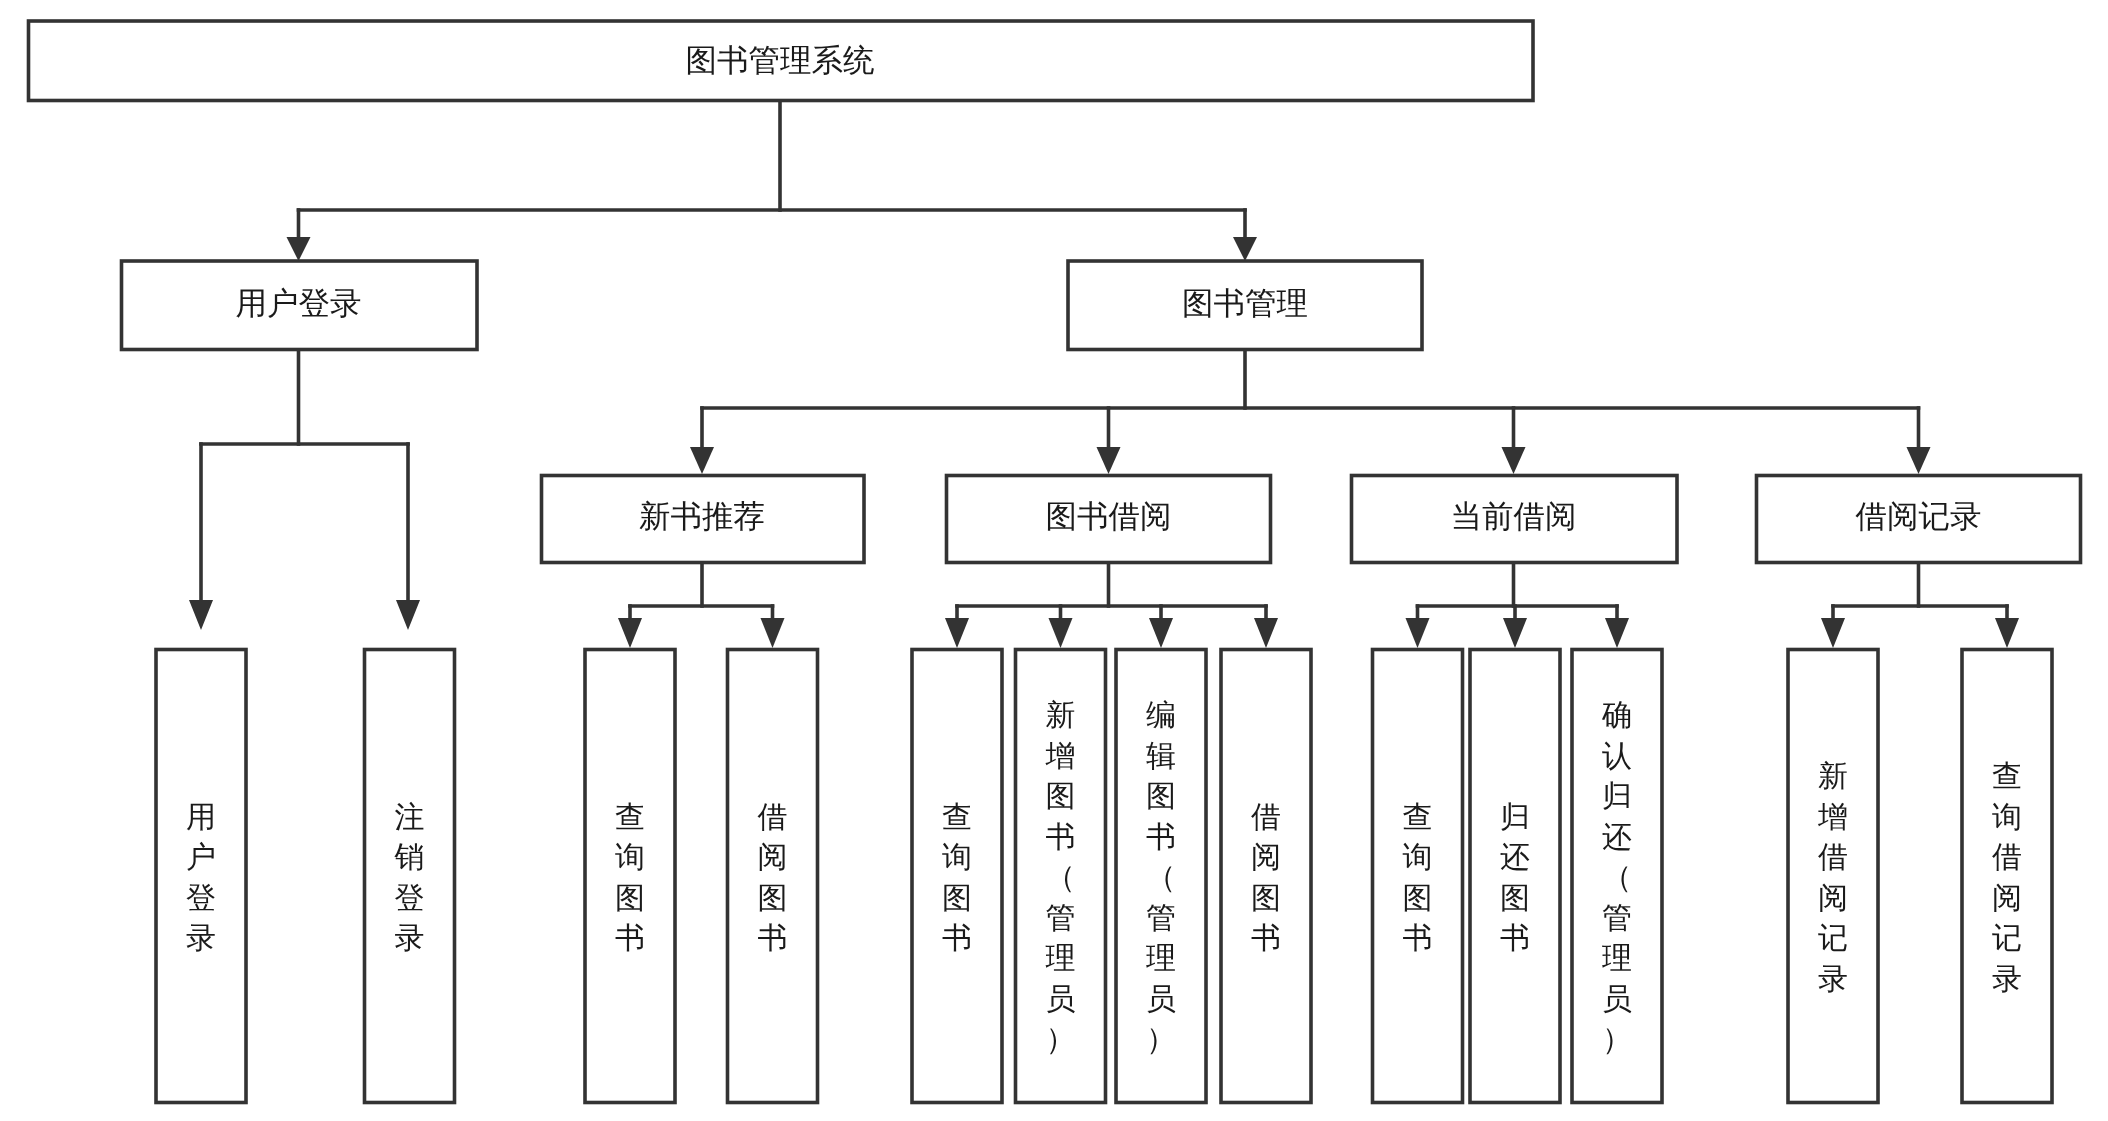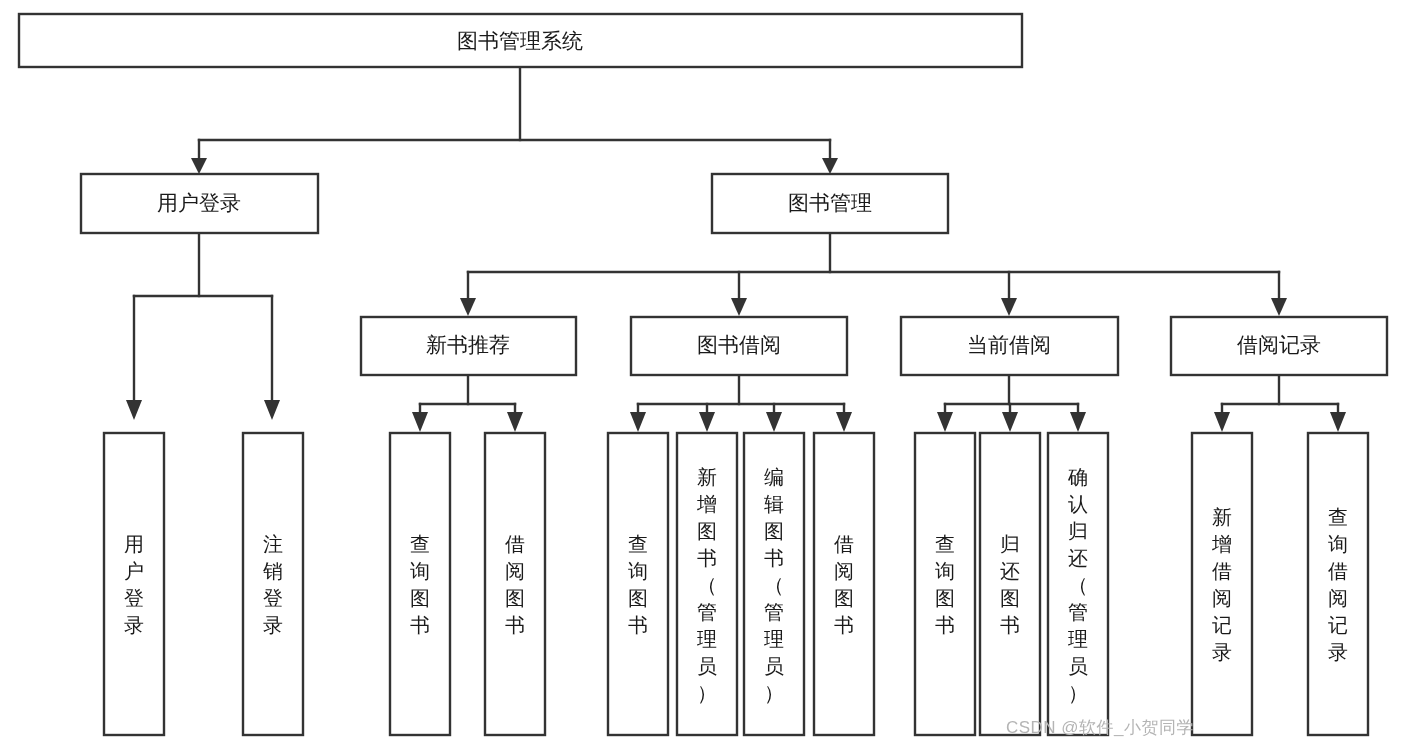--- a/index.html
+++ b/index.html
@@ -220,14 +220,13 @@
         <rect class="node-box" x="1192" y="433" width="60" height="302"></rect>
         <text class="node-label-v" x="1222" y="478"><tspan x="1222" y="524.06">新</tspan><tspan x="1222" y="551.06">增</tspan><tspan x="1222" y="578.06">借</tspan><tspan x="1222" y="605.06">阅</tspan><tspan x="1222" y="632.06">记</tspan><tspan x="1222" y="659.06">录</tspan></text>
       </g>
       <g>
         <rect class="node-box" x="1308" y="433" width="60" height="302"></rect>
         <text class="node-label-v" x="1338" y="478"><tspan x="1338" y="524.06">查</tspan><tspan x="1338" y="551.06">询</tspan><tspan x="1338" y="578.06">借</tspan><tspan x="1338" y="605.06">阅</tspan><tspan x="1338" y="632.06">记</tspan><tspan x="1338" y="659.06">录</tspan></text>
       </g>
     </g>
   </svg>
 
-  <div class="watermark">CSDN @软件_小贺同学</div>
 </div>
 
 </body></html>

